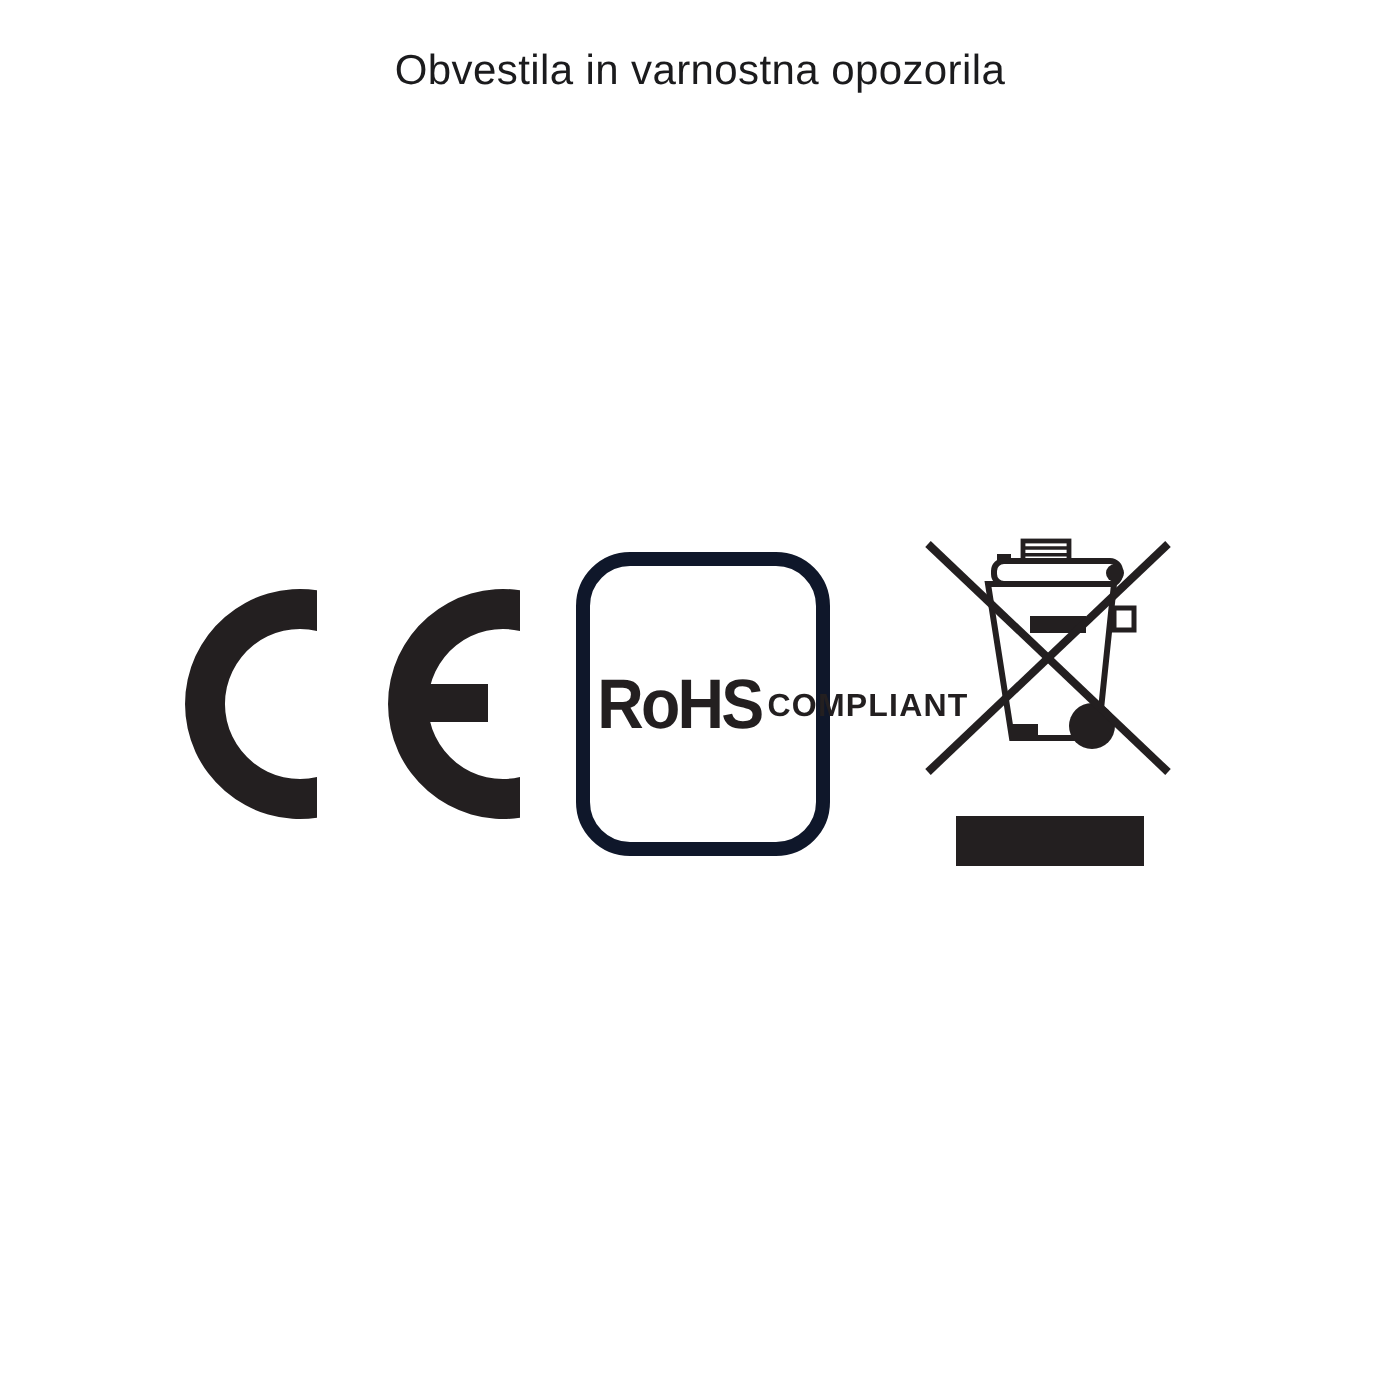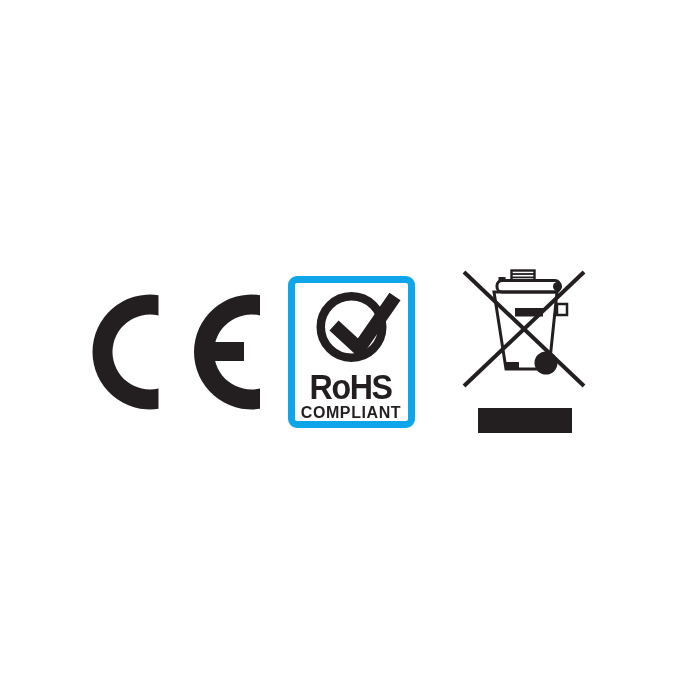--- a/index.html
+++ b/index.html
@@ -37,25 +37,25 @@
     justify-content: center;
     align-items: center;
   }
   .ce-wrap { flex: 0 0 auto; }
   .rohs-badge {
     flex: 0 0 auto;
     margin-left: 28px;
     box-sizing: border-box;
     width: 127px;
     height: 152px;
-    border: 7px solid #0ea5e9;
-    border-radius: 9px;
+    border: 7px solid #0f172a;
+    border-radius: 27px;
     background: #ffffff;
     display: flex;
-    flex-direction: column;
+    flex-direction: row;
     align-items: center;
   }
   .rohs-check-svg { display: block; margin-top: 0; }
   .rohs-word {
     font-size: 35px;
     line-height: 0.82;
     font-weight: 700;
     letter-spacing: -1.5px;
     color: #231f20;
     transform: scaleX(0.92);
@@ -72,20 +72,21 @@
     white-space: nowrap;
   }
   .weee-wrap { flex: 0 0 auto; margin-left: 46px; }
   svg { display: block; }
 </style>
 </head>
 <body>
 
 <div class="stage">
 
+  <div class="page-title">Obvestila in varnostna opozorila</div>
 
   <div class="symbols-row">
 
     <div class="ce-wrap">
       <svg width="168" height="116" viewBox="0 0 168 116" xmlns="http://www.w3.org/2000/svg">
         <path d="M66.5 1.13 A57.5 57.5 0 1 0 66.5 114.87 L66.5 94.52 A37.5 37.5 0 1 1 66.5 21.48 Z" fill="#231f20"></path>
         <path d="M168 1.13 A57.5 57.5 0 1 0 168 114.87 L168 94.52 A37.5 37.5 0 1 1 168 21.48 Z" fill="#231f20"></path>
         <rect x="117" y="48" width="35" height="19" fill="#231f20"></rect>
       </svg>
     </div>

